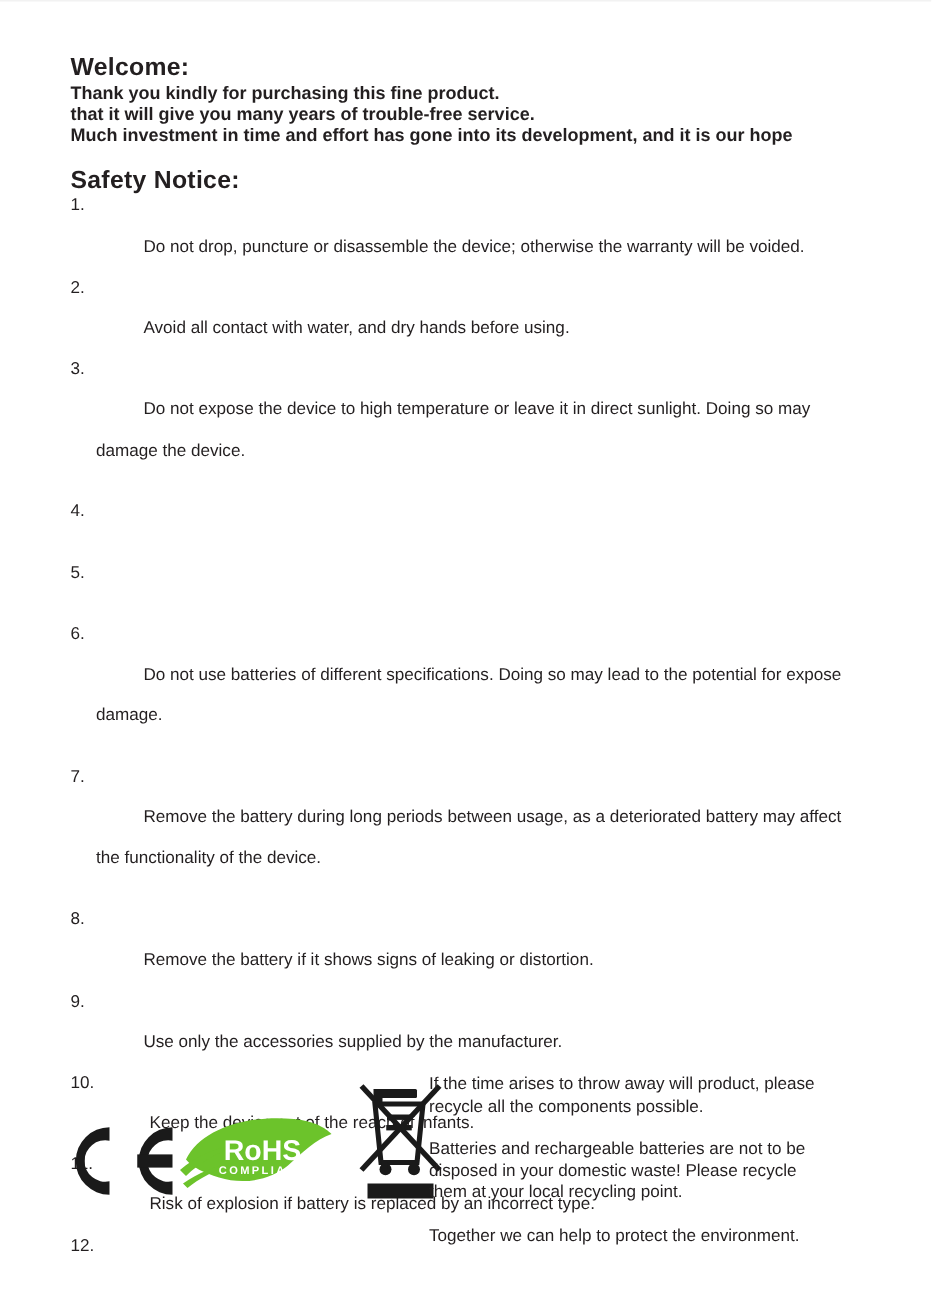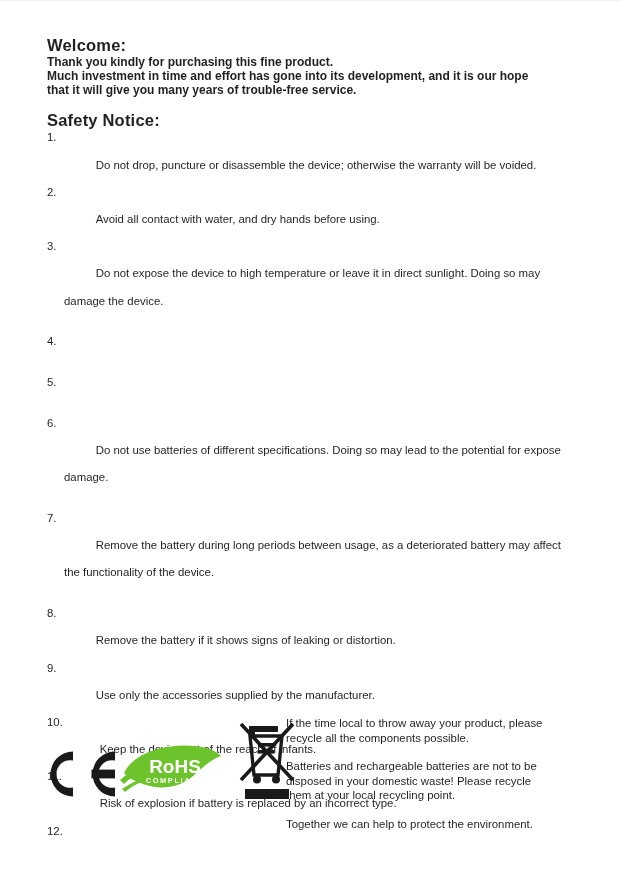--- a/index.html
+++ b/index.html
@@ -114,22 +114,22 @@
 <body>
 
 <div class="page">
   <div class="top-rule"></div>
 
   <div class="content">
 
     <div class="welcome-block">
       <h1 class="section-title">Welcome:</h1>
       <div class="bold-line">Thank you kindly for purchasing this fine product.</div>
+      <div class="bold-line">that it will give you many years of trouble-free service.</div>
       <div class="bold-line">Much investment in time and effort has gone into its development, and it is our hope</div>
-      <div class="bold-line">that it will give you many years of trouble-free service.</div>
     </div>
 
     <div class="spacer-14"></div>
 
     <div>
       <h1 class="section-title">Safety Notice:</h1>
 
       <div class="safety-list">
         <div class="li">
           <span class="num">1.</span>
@@ -240,21 +240,21 @@
               <line x1="3" y1="6" x2="55" y2="62"></line>
               <line x1="55" y1="6" x2="3" y2="62"></line>
             </g>
 
             <rect x="7" y="71" width="44" height="10" fill="#1a1a1a"></rect>
           </svg>
         </div>
       </div>
 
       <div class="recycle-text">
-        <div class="p">If the time local to throw away your product, please
+        <div class="p">If the time arises to throw away will product, please
 recycle all the components possible.</div>
         <div class="gap-b"></div>
         <div class="p">Batteries and rechargeable batteries are not to be
 disposed in your domestic waste! Please recycle
 them at your local recycling point.</div>
         <div class="gap-b"></div>
         <div class="p">Together we can help to protect the environment.</div>
       </div>
 
     </div>

